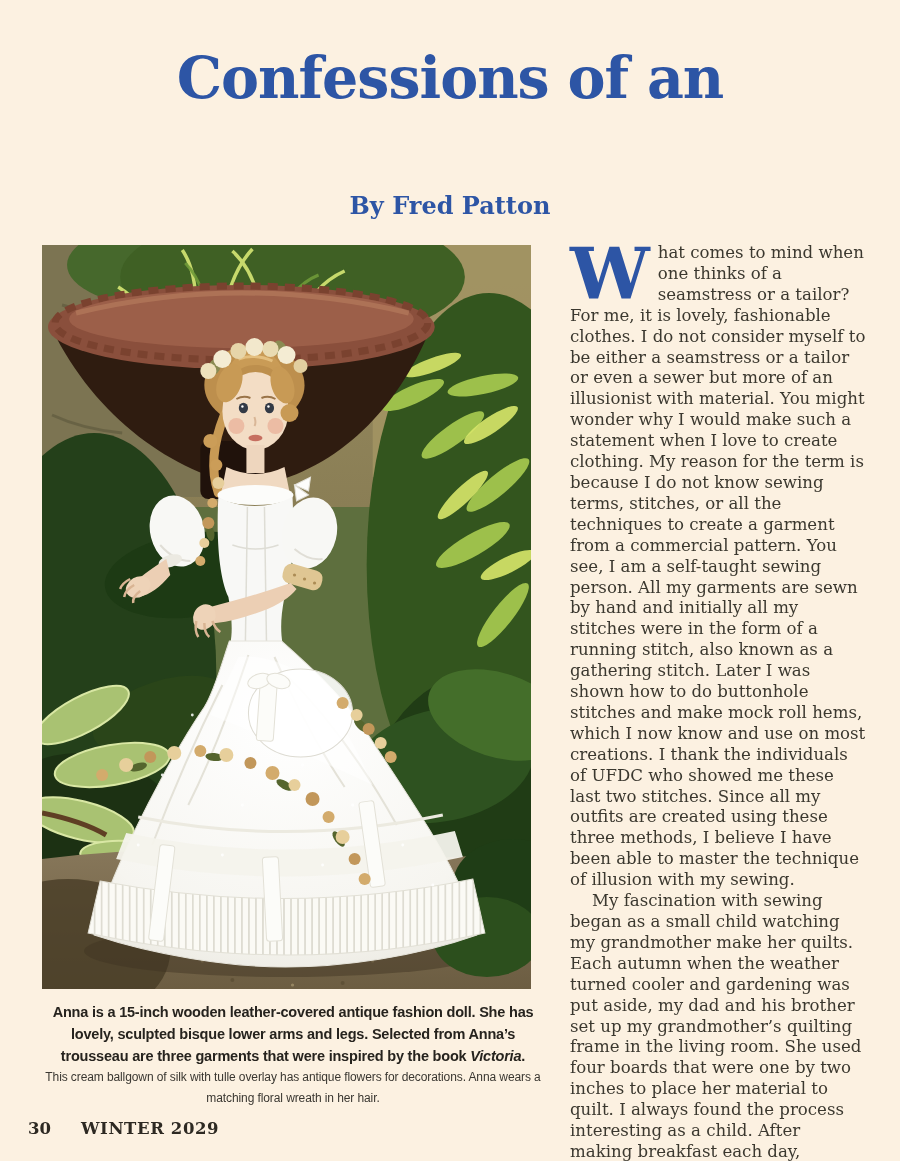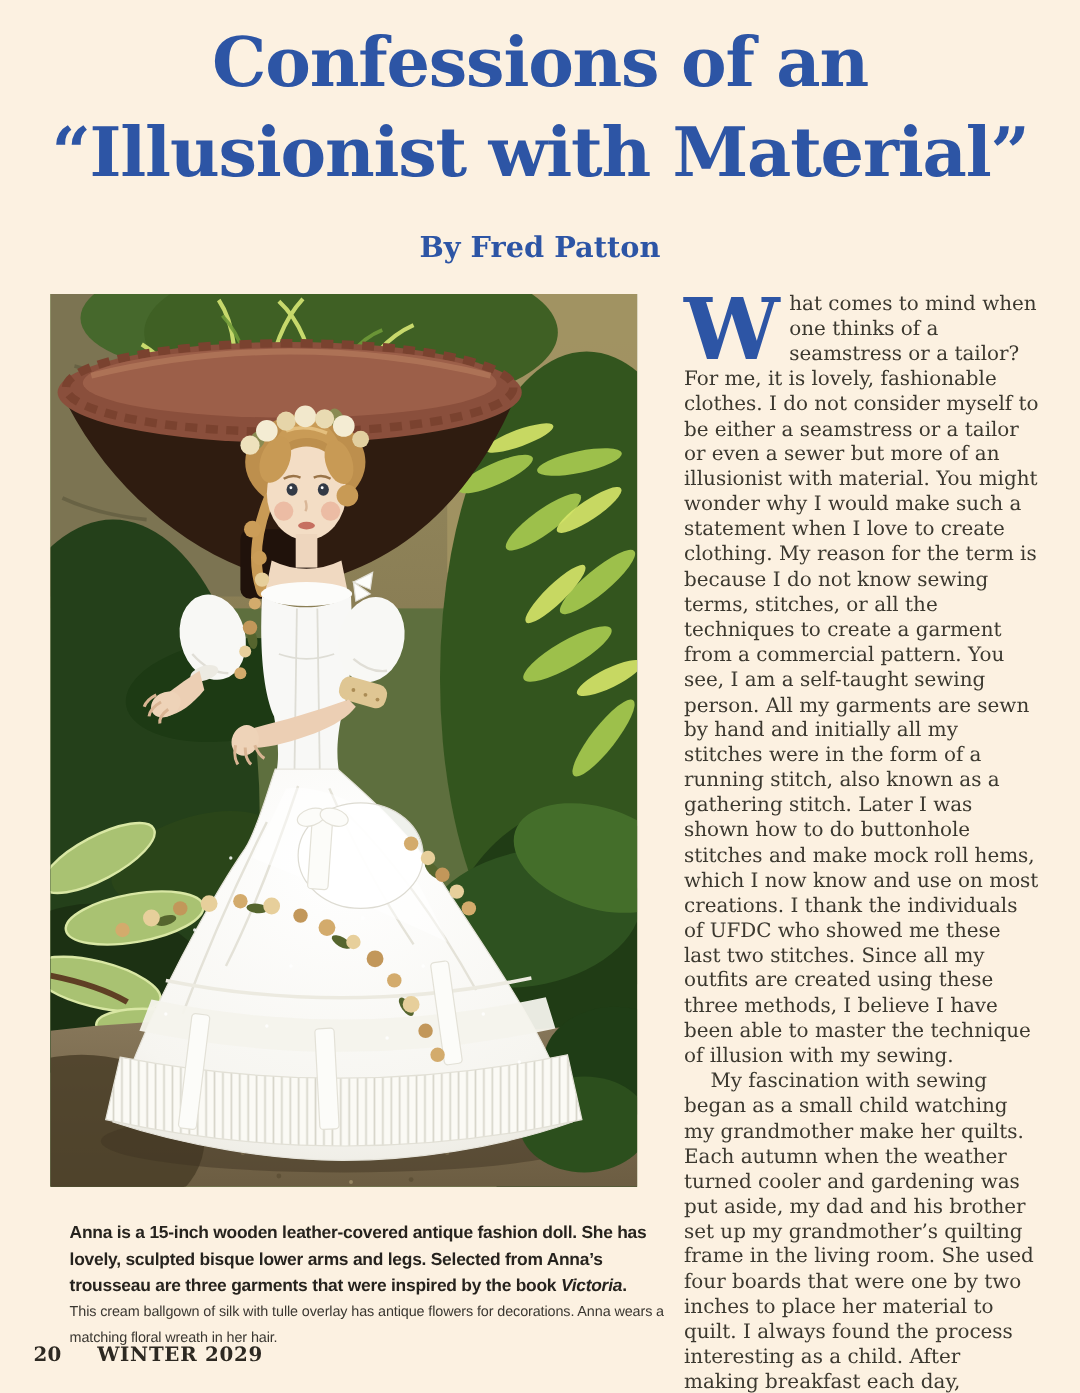--- a/index.html
+++ b/index.html
@@ -4,42 +4,43 @@
 <style>
   html,body{margin:0;padding:0;}
   body{
     position:relative;
     width:900px;height:1161px;
     background:var(--background,#fcf1e1);
     font-family:"DejaVu Serif",serif;
     overflow:hidden;
   }
   .title{
-    position:absolute;top:15px;left:0;right:0;margin:0;
+    position:absolute;top:40px;left:0;right:0;margin:0;
     text-align:center;
     color:var(--accent-blue,#2d55a5);
     font-family:"DejaVu Serif",serif;
     font-weight:700;font-size:57px;line-height:75px;letter-spacing:-1px;
   }
   .title span{display:block;}
   .byline{
     position:absolute;top:191px;left:0;right:0;
     text-align:center;
     color:var(--accent-blue,#2d55a5);
     font-family:"DejaVu Serif",serif;
     font-weight:700;font-size:24px;
   }
   .photo{
     position:absolute;left:42px;top:245px;margin:0;
     width:489px;height:744px;overflow:hidden;background:#6d7a4a;
   }
   .photo svg{display:block;width:100%;height:100%;}
   .cap{
-    position:absolute;left:42px;width:502px;margin:16px;
+    position:absolute;left:42px;width:502px;margin:0;
     font-family:"Liberation Sans",sans-serif;
+    text-align:center;
   }
   .cap-bold{
     top:1001px;
     font-weight:700;font-size:14.5px;line-height:22px;letter-spacing:-0.2px;
     color:var(--caption-text,#26231e);
   }
   .cap-bold em{font-style:italic;font-weight:700;}
   .cap-reg{
     top:1067px;
     font-weight:400;font-size:12px;line-height:21px;letter-spacing:-0.1px;
@@ -67,21 +68,20 @@
     color:var(--footer-text,#2d2922);
     letter-spacing:0.6px;
   }
   .footer .pagenum{margin-right:30px;letter-spacing:0;}
 </style>
 </head>
 <body>
 
 <h1 class="title">
   <span>Confessions of an</span>
-  <span>“Illusionist with Material”</span>
 </h1>
 
 <div class="byline">By Fred Patton</div>
 
 <figure class="photo">
   <svg viewBox="0 0 488 744" preserveAspectRatio="none" xmlns="http://www.w3.org/2000/svg">
     <defs>
       <linearGradient id="wall" x1="0" y1="0" x2="0" y2="1">
         <stop offset="0" stop-color="#988c60"></stop>
           <stop offset="1" stop-color="#8a7e55"></stop>
@@ -338,14 +338,14 @@
 <p class="cap cap-bold"><span>Anna is a 15-inch wooden leather-covered antique fashion doll. She has lovely, sculpted bisque lower arms and legs. Selected from Anna’s trousseau are three garments that were inspired by the book </span><em>Victoria</em><span>.</span></p>
 
 <p class="cap cap-reg">This cream ballgown of silk with tulle overlay has antique flowers for decorations. Anna wears a matching floral wreath in her hair.</p>
 
 <div class="column">
   <p><span class="dropcap">W</span><span>hat comes to mind when one thinks of a seamstress or a tailor? For me, it is lovely, fashionable clothes. I do not consider myself to be either a seamstress or a tailor or even a sewer but more of an illusionist with material. You might wonder why I would make such a statement when I love to create clothing. My reason for the term is because I do not know sewing terms, stitches, or all the techniques to create a garment from a commercial pattern. You see, I am a self-taught sewing person. All my garments are sewn by hand and initially all my stitches were in the form of a running stitch, also known as a gathering stitch. Later I was shown how to do buttonhole stitches and make mock roll hems, which I now know and use on most creations. I thank the individuals of UFDC who showed me these last two stitches. Since all my outfits are created using these three methods, I believe I have been able to master the technique of illusion with my sewing.</span></p>
   <p class="indent">My fascination with sewing began as a small child watching my grandmother make her quilts. Each autumn when the weather turned cooler and gardening was put aside, my dad and his brother set up my grandmother’s quilting frame in the living room. She used four boards that were one by two inches to place her material to quilt. I always found the process interesting as a child. After making breakfast each day, promptly between 8:30-9:00 a.m., my grandmother would unroll her</p>
 </div>
 
 <div class="footer">
-  <span class="pagenum">20</span><span>WINTER 2029</span>
+  <span class="pagenum">30</span><span>WINTER 2029</span>
 </div>
 
 </body></html>

